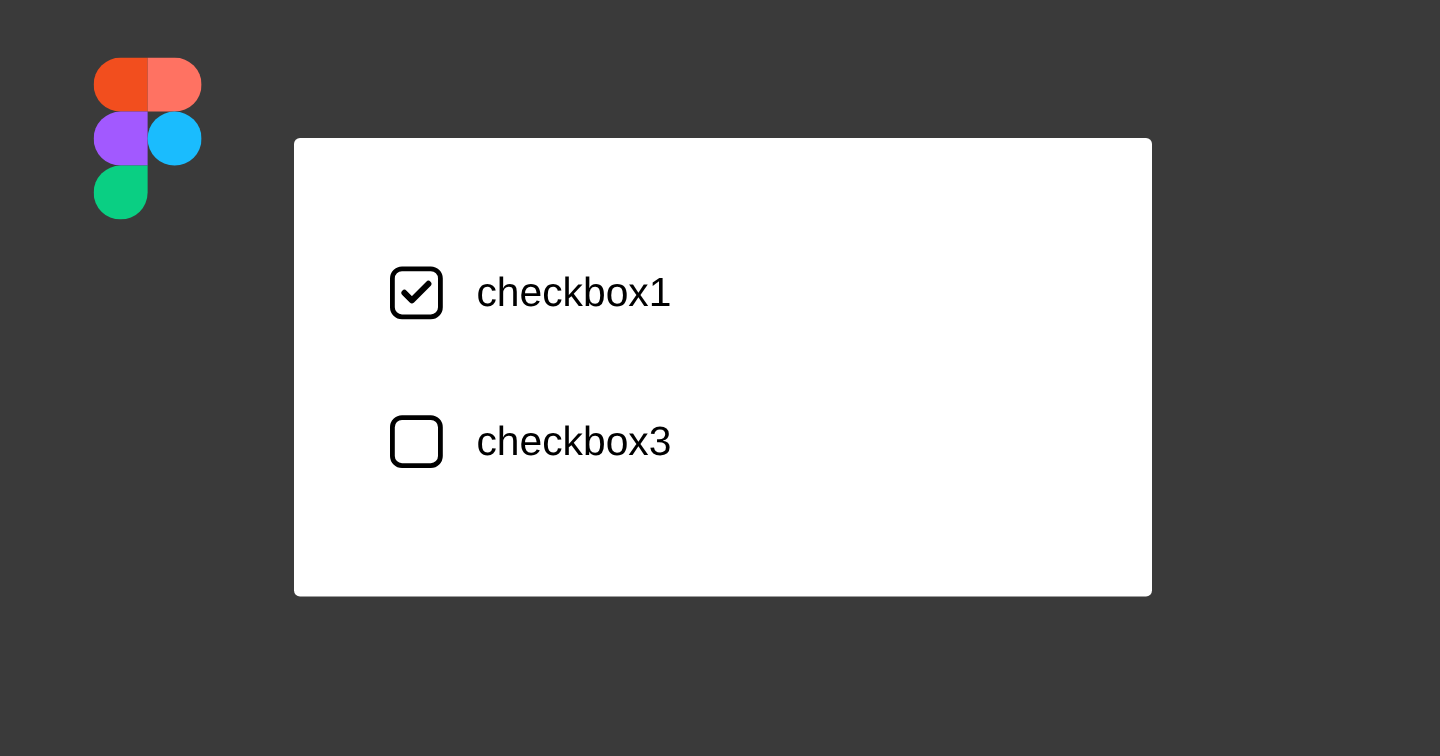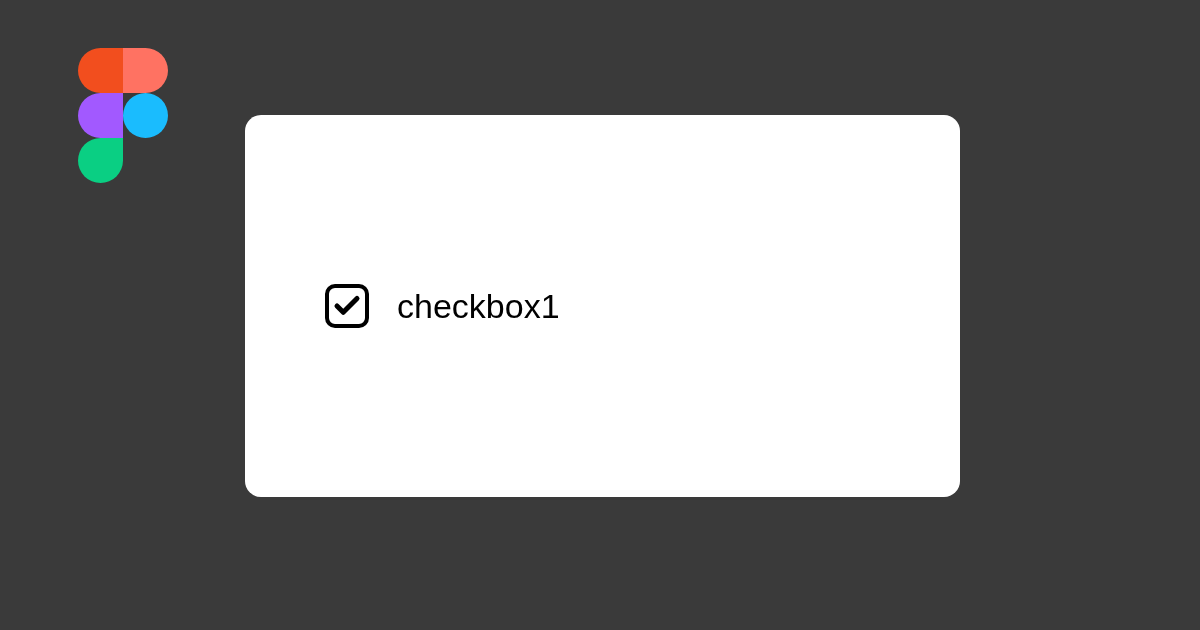--- a/index.html
+++ b/index.html
@@ -22,21 +22,21 @@
       width: 90px;
       height: 135px;
     }
     .card {
       position: absolute;
       top: 115px;
       left: 245px;
       width: 715px;
       height: 382px;
       background: #ffffff;
-      border-radius: 16px;
+      border-radius: 5px;
       padding: 60px 80px;
       display: flex;
       flex-direction: column;
       justify-content: center;
       gap: 80px;
     }
     .checkbox-row {
       display: flex;
       align-items: center;
       gap: 28px;
@@ -81,13 +81,19 @@
 
 <div class="card">
   <div class="checkbox-row">
     <div class="checkbox checked">
       <svg viewBox="0 0 24 24">
         <path d="M4 12 L9 17 L20 6" stroke="#000" stroke-width="4" fill="none" stroke-linecap="round" stroke-linejoin="round"></path>
       </svg>
     </div>
     <span class="checkbox-label">checkbox1</span>
   </div>
+  <div class="checkbox-row">
+    <div class="checkbox">
+      
+    </div>
+    <span class="checkbox-label">checkbox3</span>
+  </div>
 </div>
 
 </body></html>

